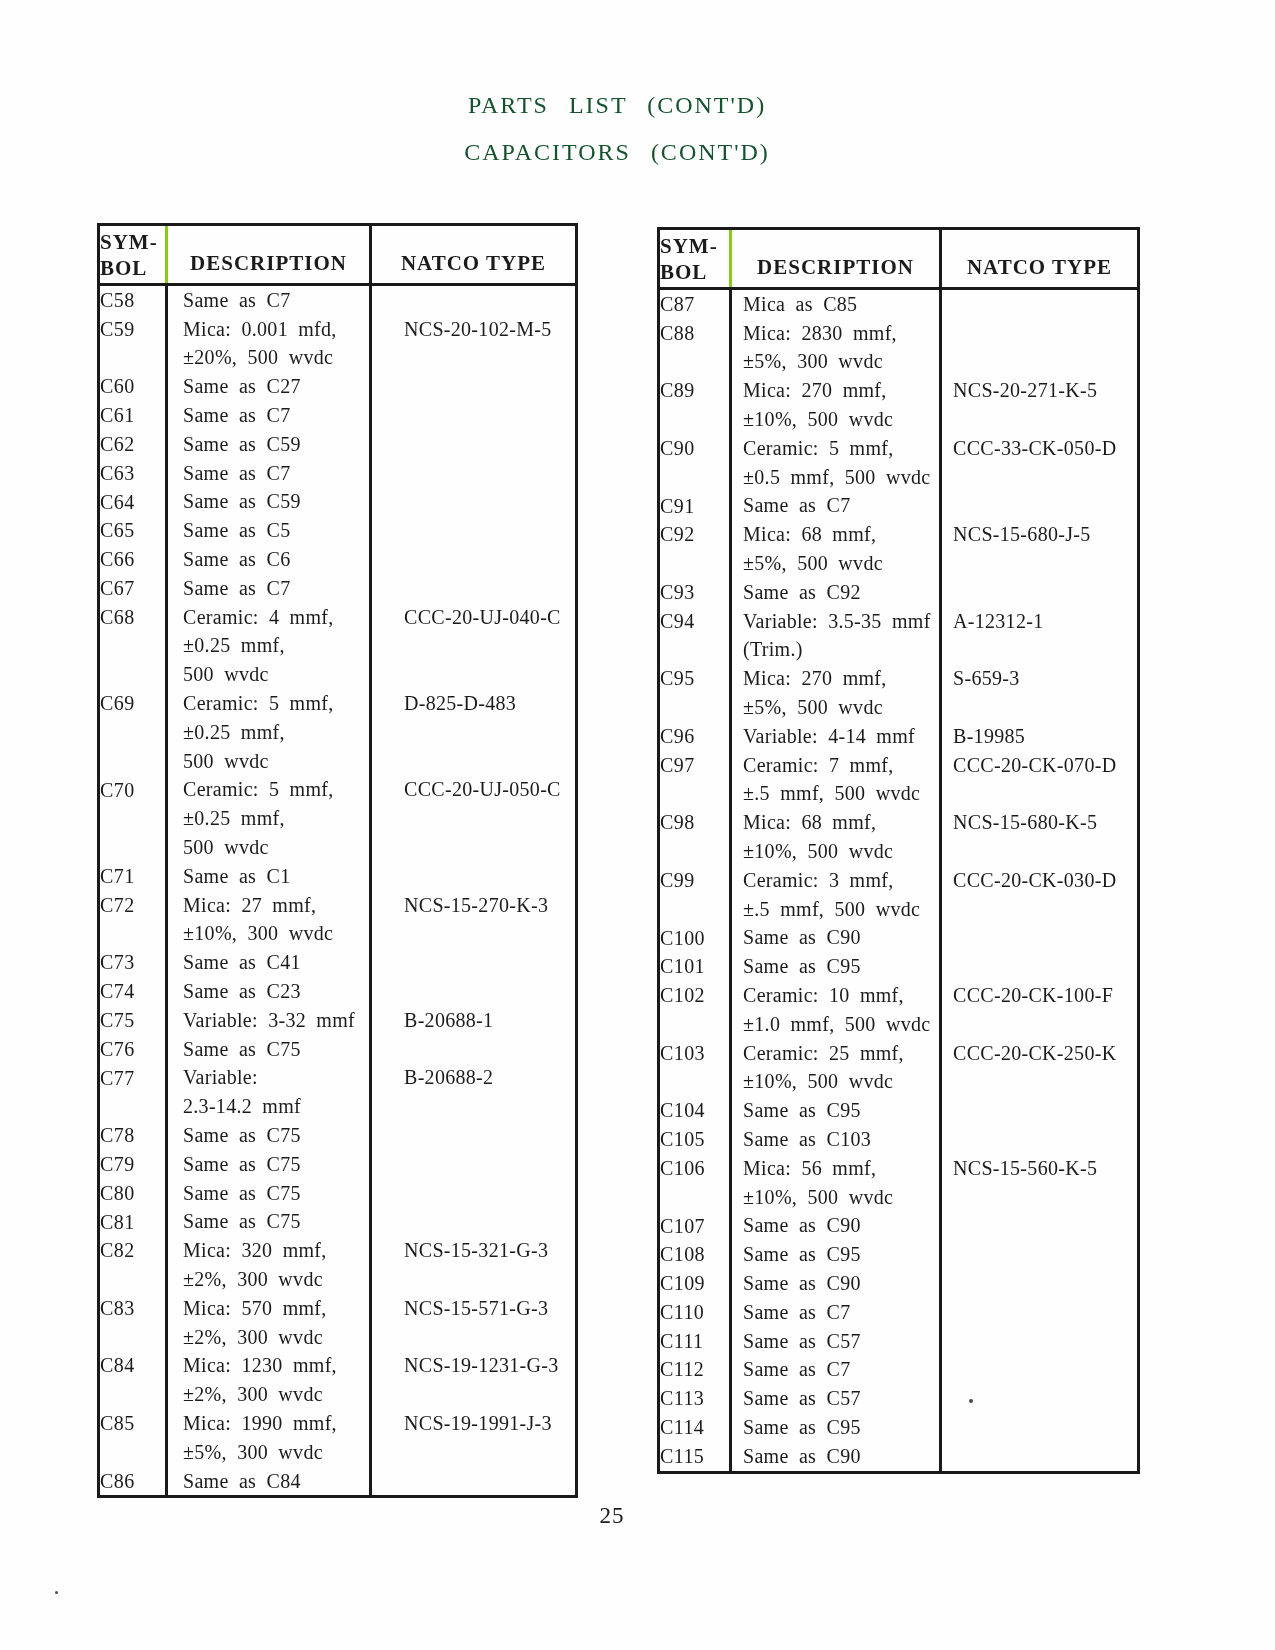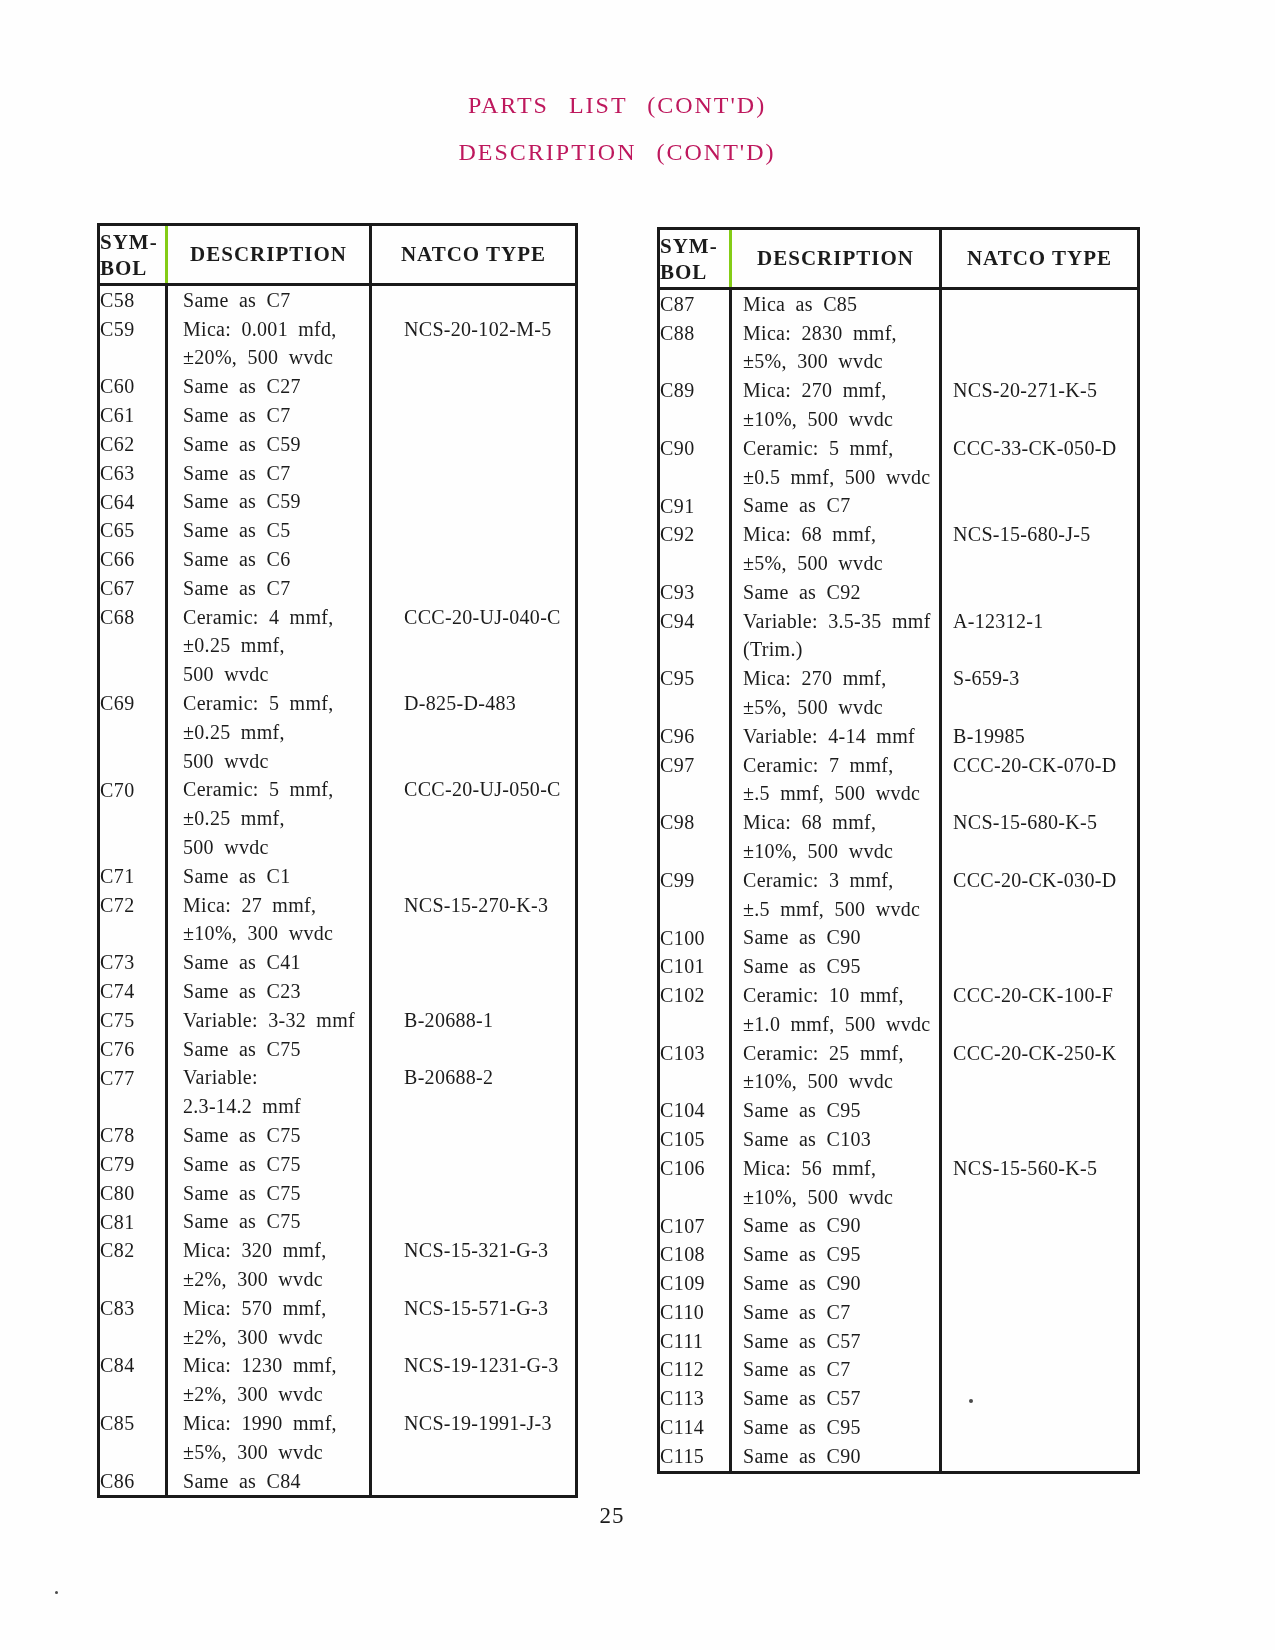--- a/index.html
+++ b/index.html
@@ -13,21 +13,21 @@
   }
   .page{position:absolute;inset:0;background:#fefefe;}
 
   .title{
     position:absolute;
     transform:translateX(-50%);
     white-space:nowrap;
     font-size:24px;
     letter-spacing:2px;
     word-spacing:12px;
-    color:#be185d;
+    color:#14532d;
   }
   #title-parts{left:617px;top:92px;}
   #title-caps{left:617px;top:139px;}
 
   .parts-table{
     position:absolute;
     border:3px solid #1a1a1a;
     box-sizing:border-box;
     background:transparent;
   }
@@ -40,21 +40,21 @@
     border-bottom:3px solid #1a1a1a;
     height:57px;
   }
   .th{
     font-weight:bold;
     font-size:21px;
     letter-spacing:1px;
     display:flex;
     align-items:flex-end;
     justify-content:center;
-    padding-bottom:16px;
+    padding-bottom:7px;
     box-sizing:border-box;
   }
   .th-symbol{
     flex-direction:column;
     align-items:flex-start;
     justify-content:center;
     line-height:26px;
     padding-bottom:0;
     border-right:3px solid #84cc16;
   }
@@ -99,21 +99,21 @@
   .speck{position:absolute;background:#4a4a4a;border-radius:50%;}
   #speck-1{left:969px;top:1399px;width:4px;height:4px;}
   #speck-2{left:55px;top:1591px;width:3px;height:3px;}
 </style>
 </head>
 <body>
 
 <div class="page">
 
   <div class="title" id="title-parts">PARTS LIST (CONT'D)</div>
-  <div class="title" id="title-caps">DESCRIPTION (CONT'D)</div>
+  <div class="title" id="title-caps">CAPACITORS (CONT'D)</div>
 
   <div class="parts-table" id="table-left">
     <div class="thead">
       <div class="th th-symbol">
         <span>SYM-</span>
         <span>BOL</span>
       </div>
       <div class="th th-desc">DESCRIPTION</div>
       <div class="th th-natco">NATCO TYPE</div>
     </div>

